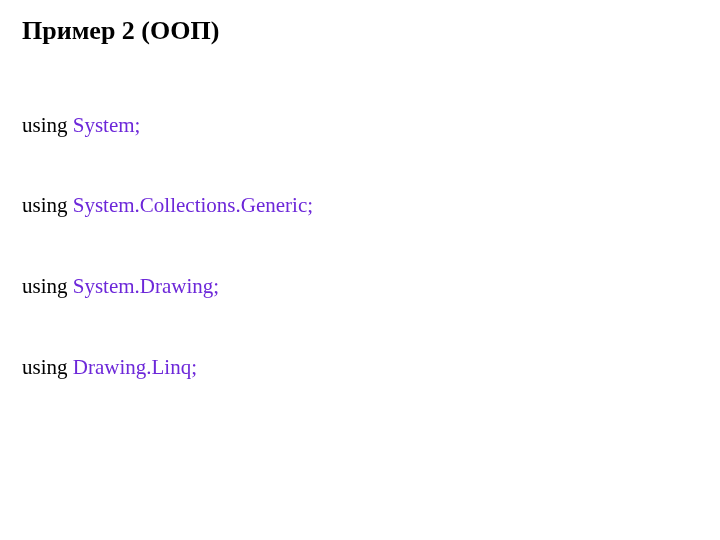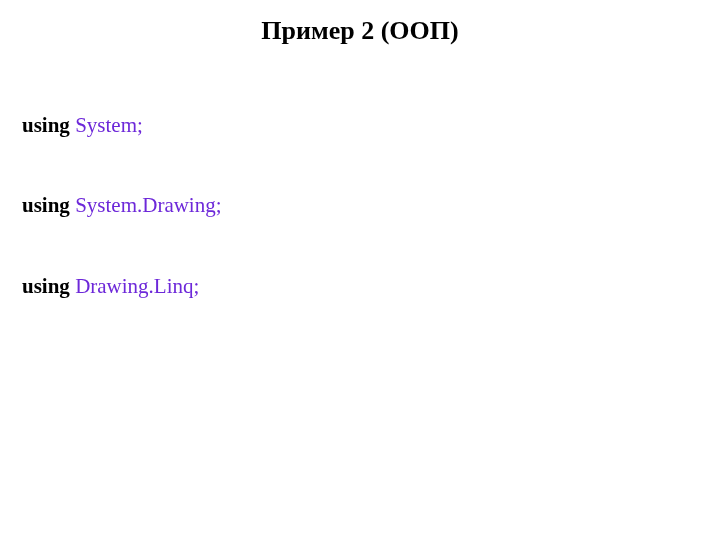--- a/index.html
+++ b/index.html
@@ -13,43 +13,43 @@
   }
   .slide {
     box-sizing: border-box;
     width: 720px;
     height: 540px;
     padding: 12px 22px 0 22px;
   }
   .title {
     font-size: 26px;
     font-weight: bold;
-    text-align: center;
     margin: 4px 0 12px 0;
   }
   .code {
     font-size: 21px;
     line-height: 1.28;
     white-space: pre;
   }
   .code .line {
     display: block;
   }
-  .kw   { font-weight: bold; color: #000000; }
+  .kw   { font-weight: normal; color: #000000; }
   .plain{ color: #6d28d9; }
 </style>
 </head>
 <body>
 
 <div class="slide">
 
   <div class="title">Пример 2 (ООП)</div>
 
   <div class="code">
     <span class="line"><span class="kw">using</span><span class="plain"> System;</span></span>
+    <span class="line"><span class="kw">using</span><span class="plain"> System.Collections.Generic;</span></span>
     <span class="line"><span class="kw">using</span><span class="plain"> System.Drawing;</span></span>
     <span class="line"><span class="kw">using</span><span class="plain"> Drawing.Linq;</span></span>
     
     
     
 
     
 
     
 

